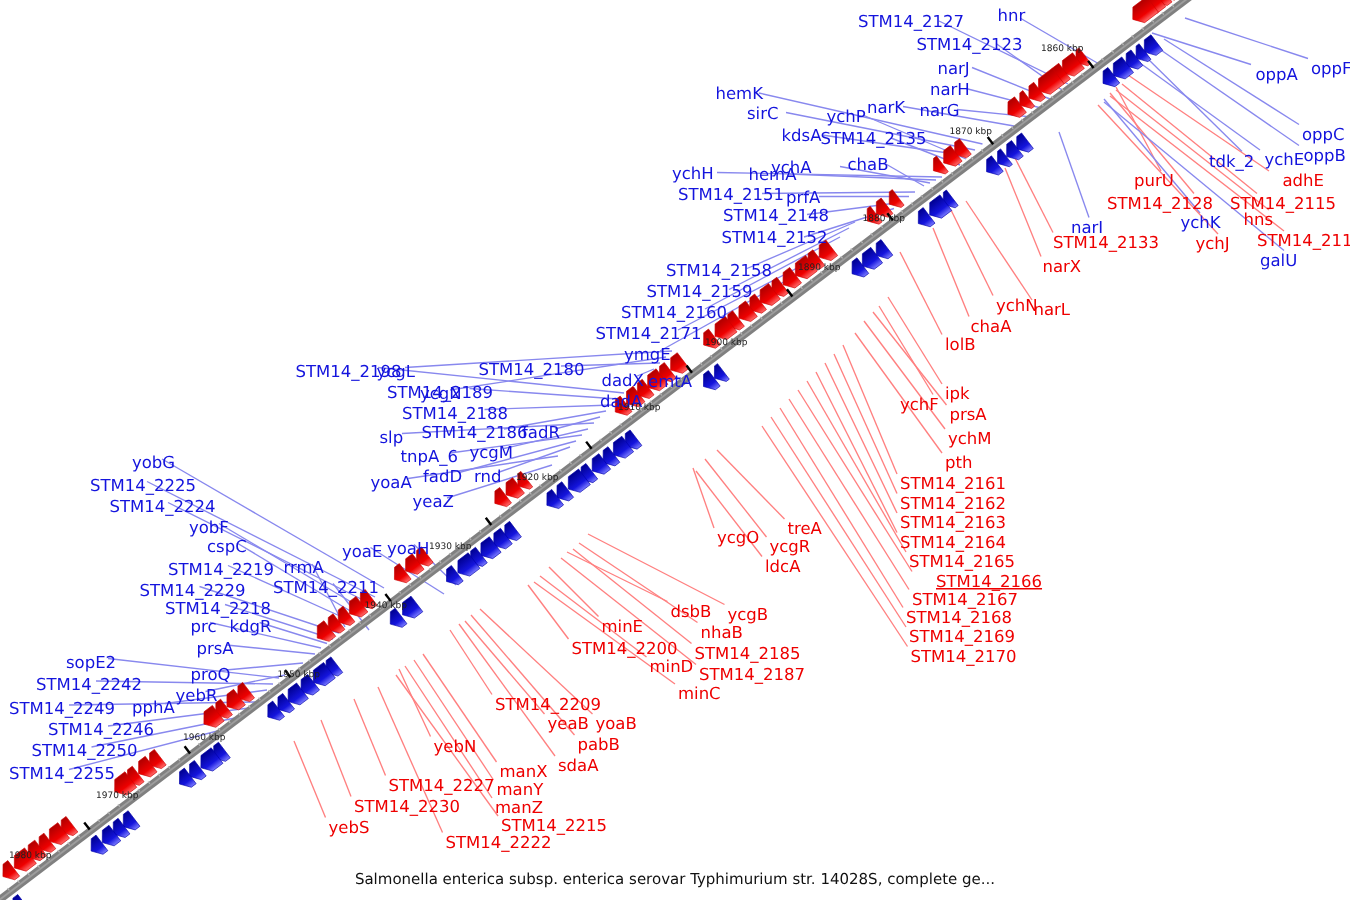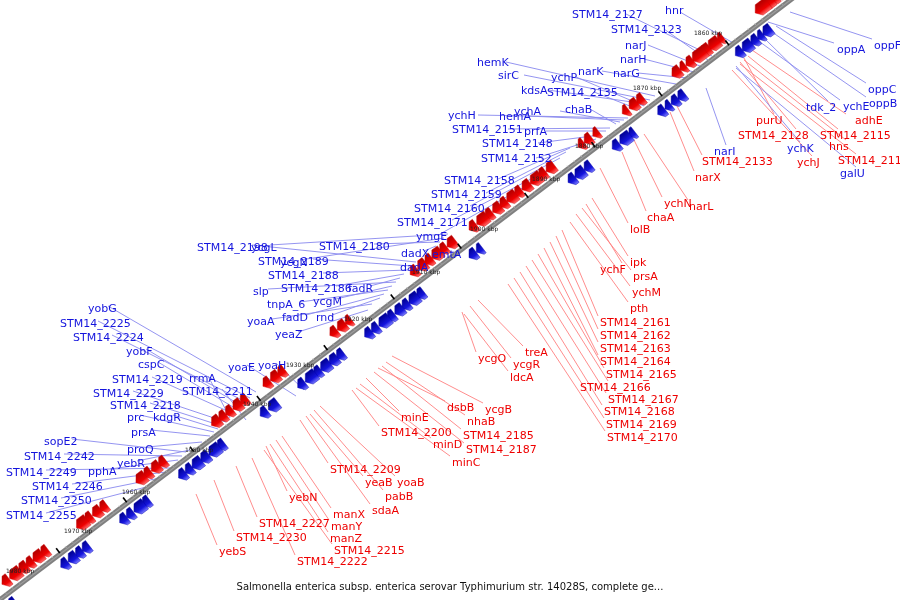--- a/index.html
+++ b/index.html
@@ -732,21 +732,21 @@
       <div class="lbl fwd" style="left: 630px; top: 257px;">ipk</div>
       <div class="lbl fwd" style="left: 600px; top: 264px;">ychF</div>
       <div class="lbl fwd" style="left: 633px; top: 271px;">prsA</div>
       <div class="lbl fwd" style="left: 632px; top: 287px;">ychM</div>
       <div class="lbl fwd" style="left: 630px; top: 303px;">pth</div>
       <div class="lbl fwd" style="left: 600px; top: 317px;">STM14_2161</div>
       <div class="lbl fwd" style="left: 600px; top: 330px;">STM14_2162</div>
       <div class="lbl fwd" style="left: 600px; top: 343px;">STM14_2163</div>
       <div class="lbl fwd" style="left: 600px; top: 356px;">STM14_2164</div>
       <div class="lbl fwd" style="left: 606px; top: 369px;">STM14_2165</div>
-      <div class="lbl fwd" style="left: 580px; top: 382px;">STM14_2166</div>
+      <div class="lbl fwd" style="left: 624px; top: 382px; text-decoration: underline;">STM14_2166</div>
       <div class="lbl fwd" style="left: 608px; top: 394px;">STM14_2167</div>
       <div class="lbl fwd" style="left: 604px; top: 406px;">STM14_2168</div>
       <div class="lbl fwd" style="left: 606px; top: 419px;">STM14_2169</div>
       <div class="lbl fwd" style="left: 607px; top: 432px;">STM14_2170</div>
       <div class="lbl fwd" style="left: 525px; top: 347px;">treA</div>
       <div class="lbl fwd" style="left: 478px; top: 353px;">ycgO</div>
       <div class="lbl fwd" style="left: 513px; top: 359px;">ycgR</div>
       <div class="lbl fwd" style="left: 510px; top: 372px;">ldcA</div>
       <div class="lbl rev" style="left: 88px; top: 303px;">yobG</div>
       <div class="lbl rev" style="left: 60px; top: 318px;">STM14_2225</div>

